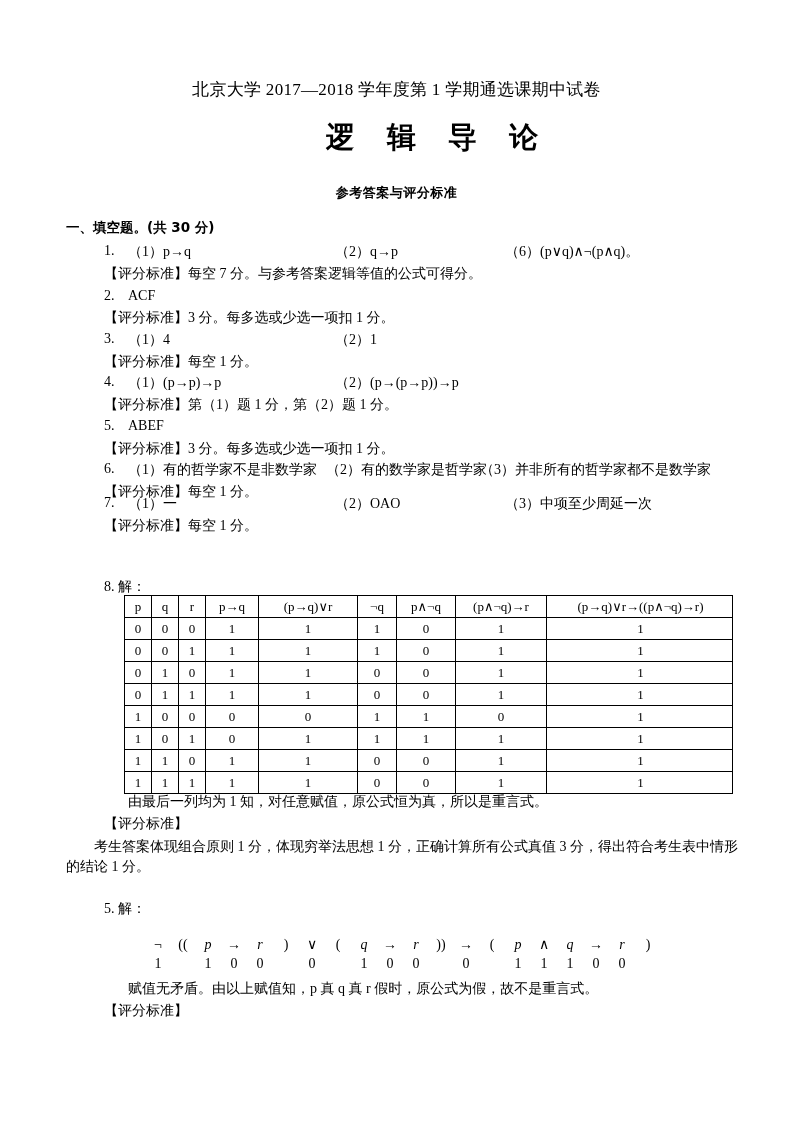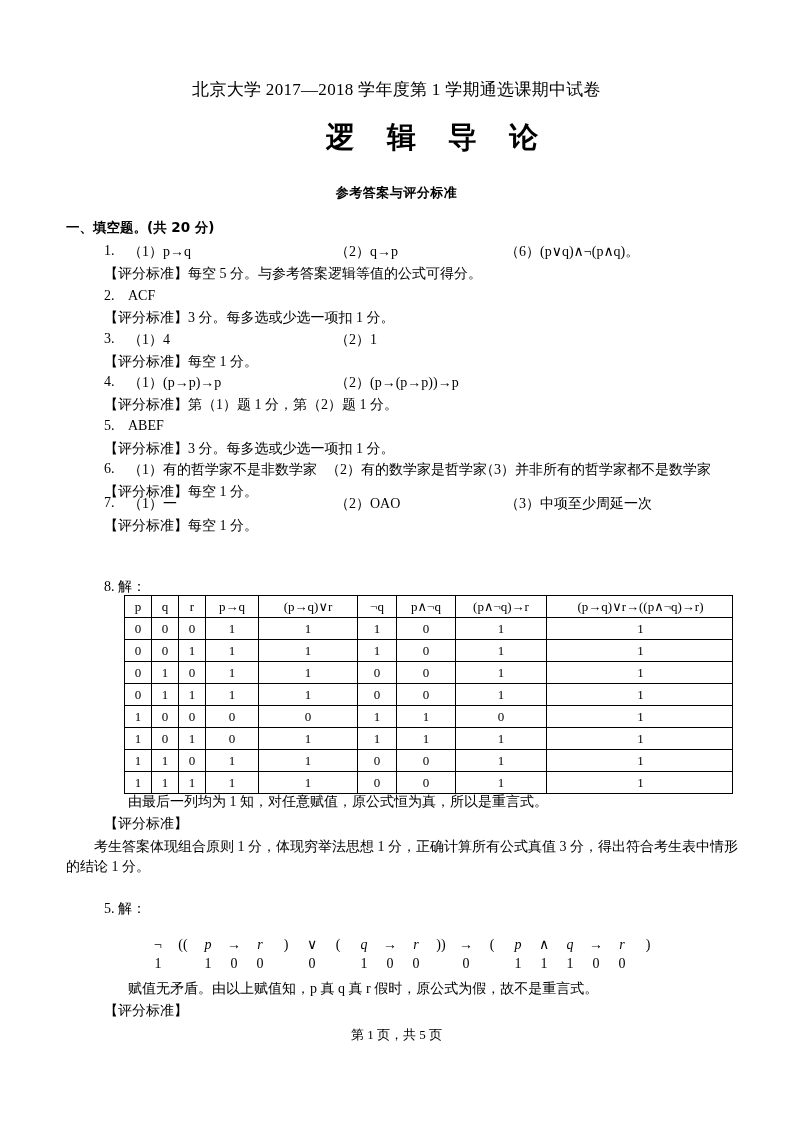--- a/index.html
+++ b/index.html
@@ -97,27 +97,27 @@
 </style>
 </head>
 <body>
 
 <div class="page">
 
   <div class="doc-title">北京大学 2017—2018 学年度第 1 学期通选课期中试卷</div>
   <div class="course-title">逻 辑 导 论</div>
   <div class="subtitle">参考答案与评分标准</div>
 
-  <div class="section-head" style="top:219px;">一、填空题。(共 20 分)</div>
+  <div class="section-head" style="top:219px;">一、填空题。(共 30 分)</div>
 
   <div class="line idx" style="top:243px;">1.</div>
   <div class="line" style="top:243px; left:128px;">（1）p→q</div>
   <div class="line c2" style="top:243px;">（2）q→p</div>
   <div class="line c3" style="top:243px;">（6）(p∨q)∧¬(p∧q)。</div>
-  <div class="line c1" style="top:265px;">【评分标准】每空 5 分。与参考答案逻辑等值的公式可得分。</div>
+  <div class="line c1" style="top:265px;">【评分标准】每空 7 分。与参考答案逻辑等值的公式可得分。</div>
 
   <div class="line idx" style="top:288px;">2.</div>
   <div class="line" style="top:288px; left:128px;">ACF</div>
   <div class="line c1" style="top:309px;">【评分标准】3 分。每多选或少选一项扣 1 分。</div>
 
   <div class="line idx" style="top:331px;">3.</div>
   <div class="line" style="top:331px; left:128px;">（1）4</div>
   <div class="line c2" style="top:331px;">（2）1</div>
   <div class="line c1" style="top:353px;">【评分标准】每空 1 分。</div>
 
@@ -300,15 +300,14 @@
         <span class="val" style="width: 26px;">1</span>
         <span class="val" style="width: 26px;">0</span>
         <span class="val" style="width: 26px;">0</span>
         <span class="val" style="width: 26px;"></span>
       </div>
   </div>
 
   <div class="line" style="top:980px; left:128px;">赋值无矛盾。由以上赋值知，p 真 q 真 r 假时，原公式为假，故不是重言式。</div>
   <div class="line c1" style="top:1002px;">【评分标准】</div>
 
-  <div class="footer">第 1 页，共 5 页</div>
 
 </div>
 
 </body></html>

